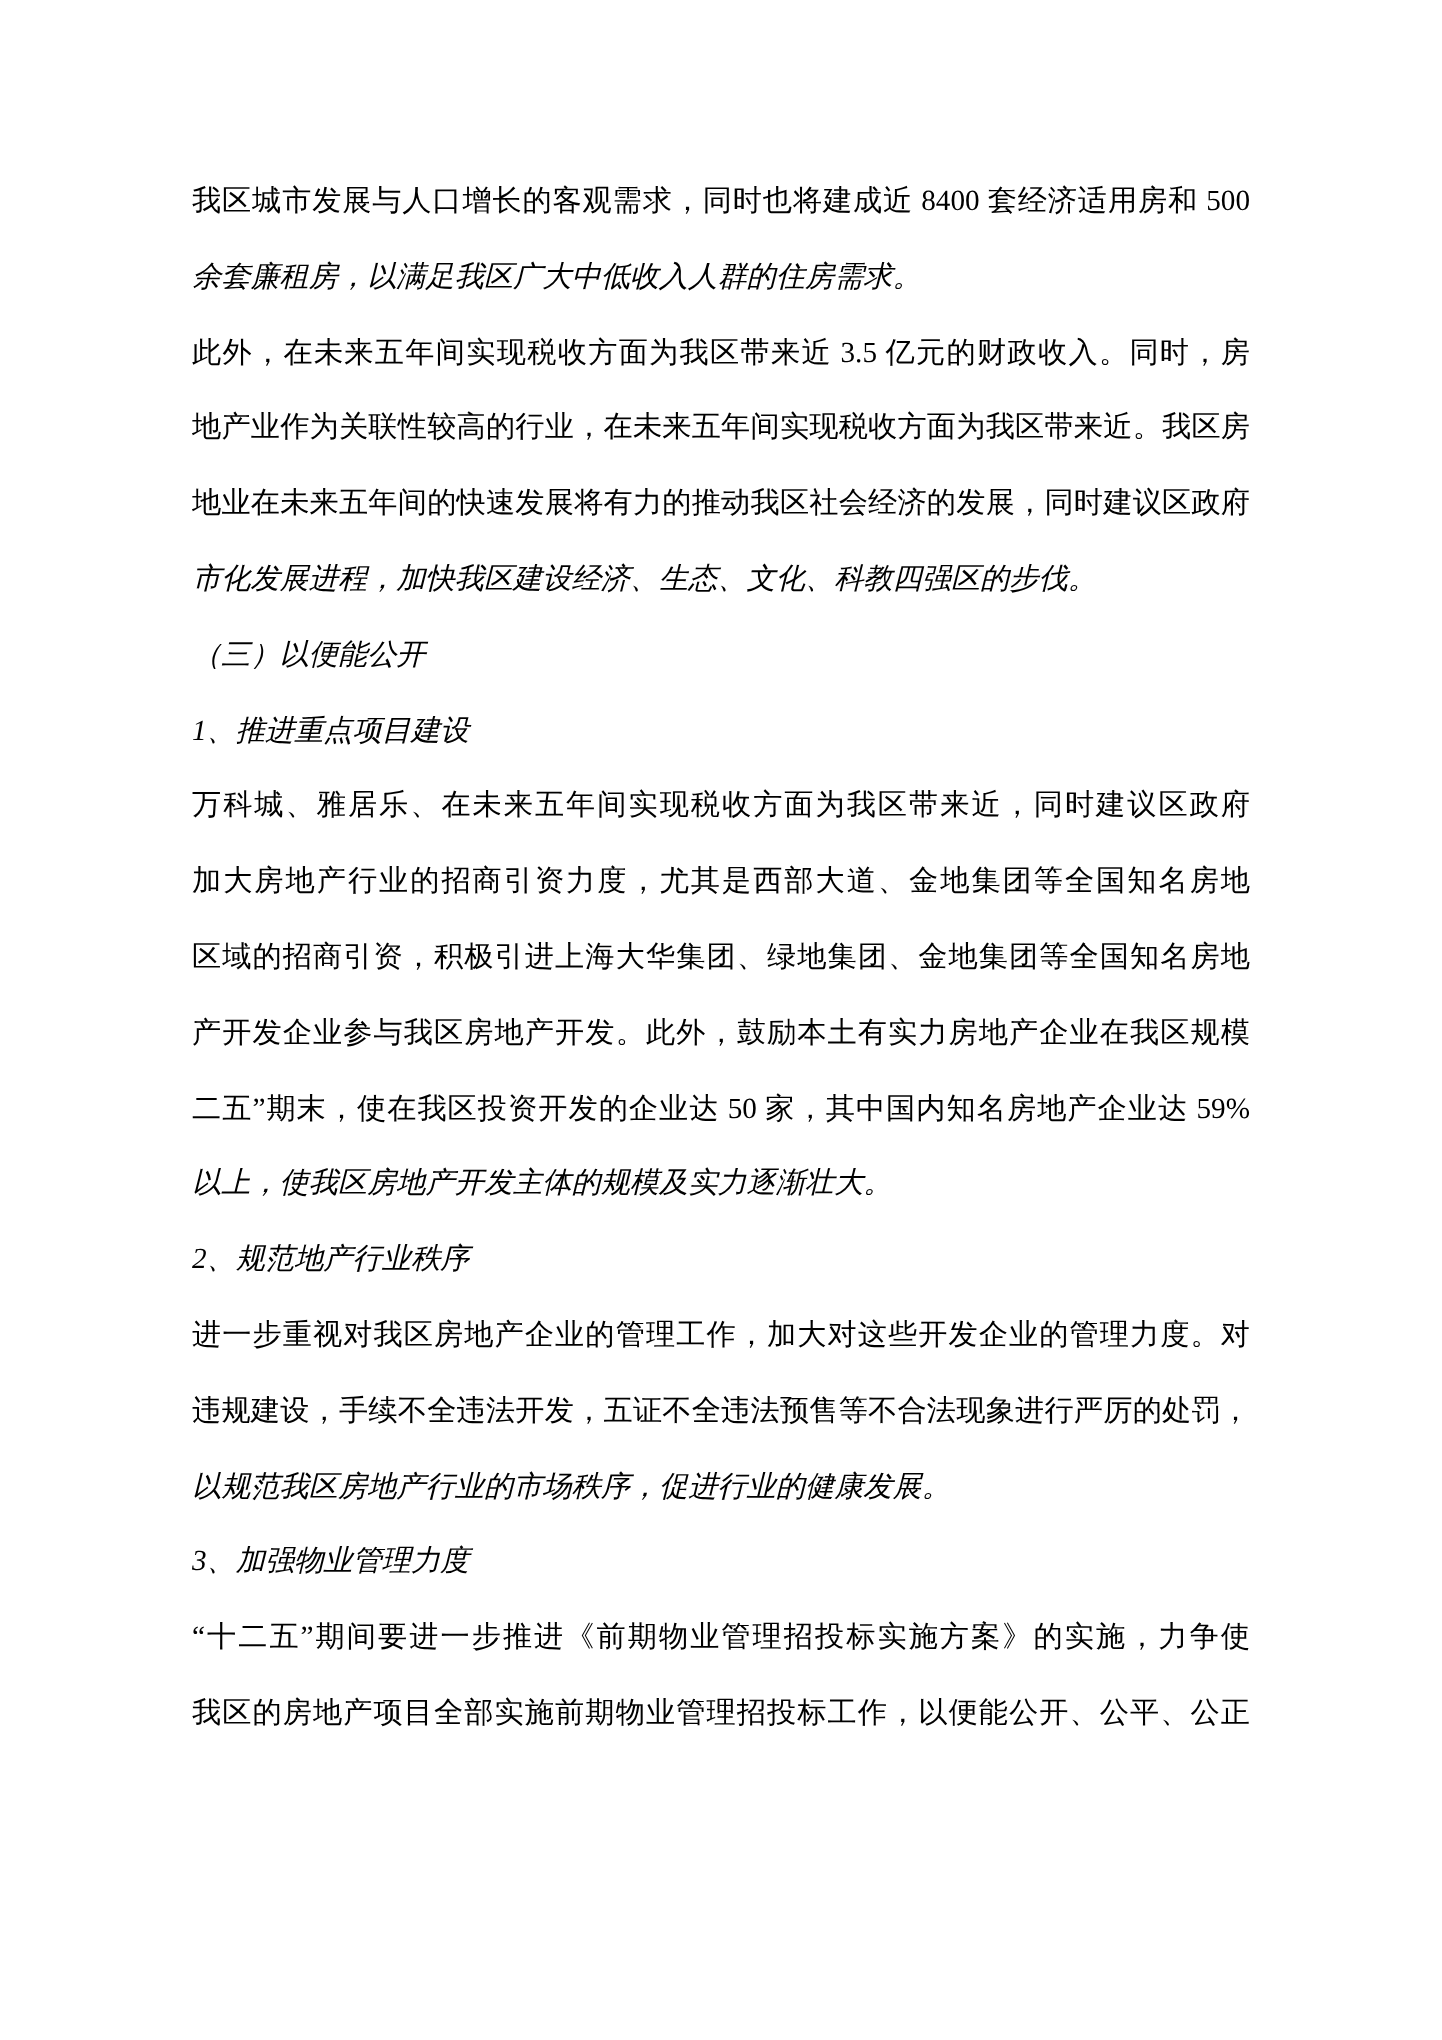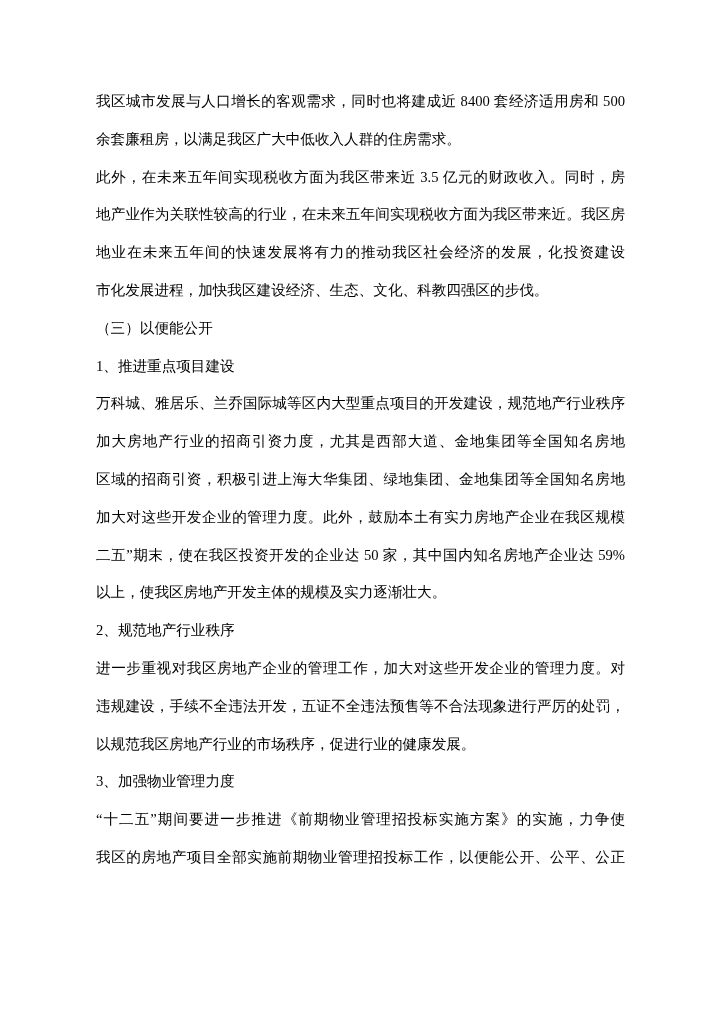--- a/index.html
+++ b/index.html
@@ -34,40 +34,41 @@
   }
   
   .line.fill {
     text-align: justify;
     text-align-last: justify;
   }
   
   .line.end {
     text-align: right;
     text-align-last: left;
+    font-style: italic;
   }
 </style>
 </head>
 <body>
 
 <div class="page">
   <div class="doc-body">
 
   <div class="line fill">我区城市发展与人口增长的客观需求，同时也将建成近 8400 套经济适用房和 500</div>
       <div class="line end">余套廉租房，以满足我区广大中低收入人群的住房需求。</div>
       <div class="line fill">此外，在未来五年间实现税收方面为我区带来近 3.5 亿元的财政收入。同时，房</div>
       <div class="line fill">地产业作为关联性较高的行业，在未来五年间实现税收方面为我区带来近。我区房</div>
-      <div class="line fill">地业在未来五年间的快速发展将有力的推动我区社会经济的发展，化投资建设</div>
+      <div class="line fill">地业在未来五年间的快速发展将有力的推动我区社会经济的发展，同时建议区政府</div>
       <div class="line end">市化发展进程，加快我区建设经济、生态、文化、科教四强区的步伐。</div>
       <div class="line end">（三）以便能公开</div>
       <div class="line end">1、推进重点项目建设</div>
-      <div class="line fill">万科城、雅居乐、兰乔国际城等区内大型重点项目的开发建设，规范地产行业秩序</div>
+      <div class="line fill">万科城、雅居乐、在未来五年间实现税收方面为我区带来近，同时建议区政府</div>
       <div class="line fill">加大房地产行业的招商引资力度，尤其是西部大道、金地集团等全国知名房地</div>
       <div class="line fill">区域的招商引资，积极引进上海大华集团、绿地集团、金地集团等全国知名房地</div>
-      <div class="line fill">加大对这些开发企业的管理力度。此外，鼓励本土有实力房地产企业在我区规模</div>
+      <div class="line fill">产开发企业参与我区房地产开发。此外，鼓励本土有实力房地产企业在我区规模</div>
       <div class="line fill">二五”期末，使在我区投资开发的企业达 50 家，其中国内知名房地产企业达 59%</div>
       <div class="line end">以上，使我区房地产开发主体的规模及实力逐渐壮大。</div>
       <div class="line end">2、规范地产行业秩序</div>
       <div class="line fill">进一步重视对我区房地产企业的管理工作，加大对这些开发企业的管理力度。对</div>
       <div class="line fill">违规建设，手续不全违法开发，五证不全违法预售等不合法现象进行严厉的处罚，</div>
       <div class="line end">以规范我区房地产行业的市场秩序，促进行业的健康发展。</div>
       <div class="line end">3、加强物业管理力度</div>
       <div class="line fill">“十二五”期间要进一步推进《前期物业管理招投标实施方案》的实施，力争使</div>
       <div class="line fill">我区的房地产项目全部实施前期物业管理招投标工作，以便能公开、公平、公正</div>
     </div>

